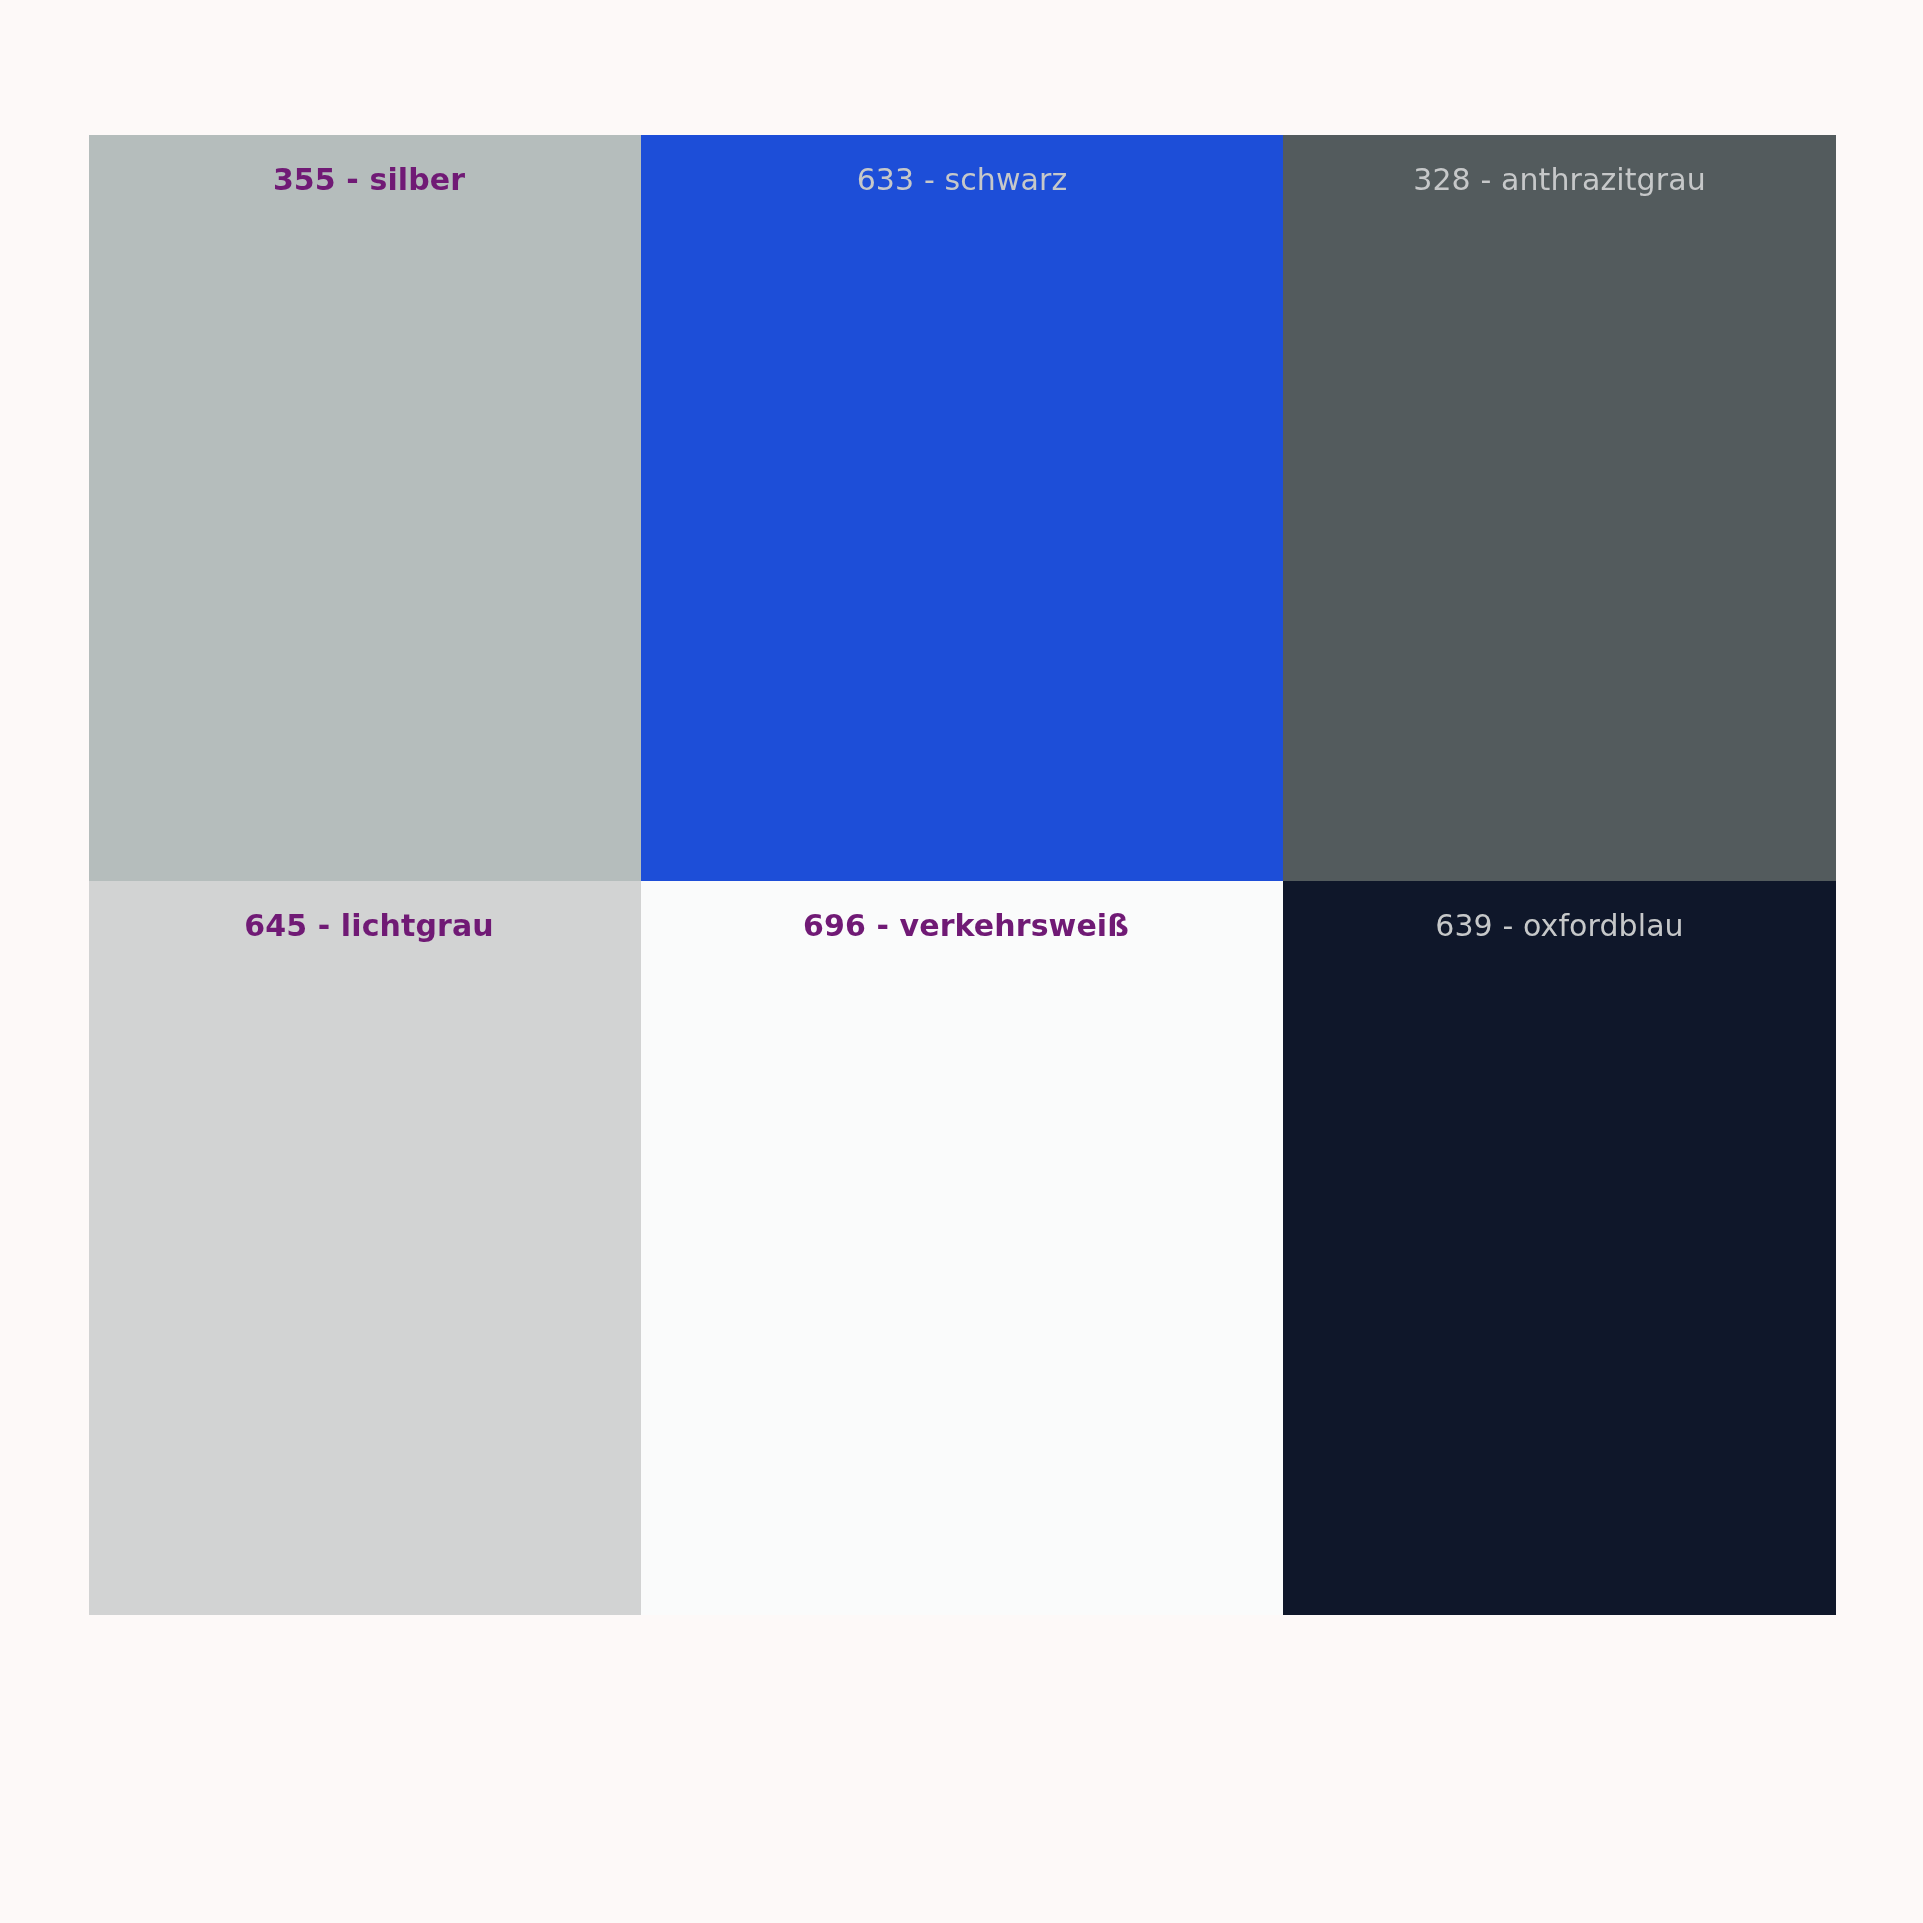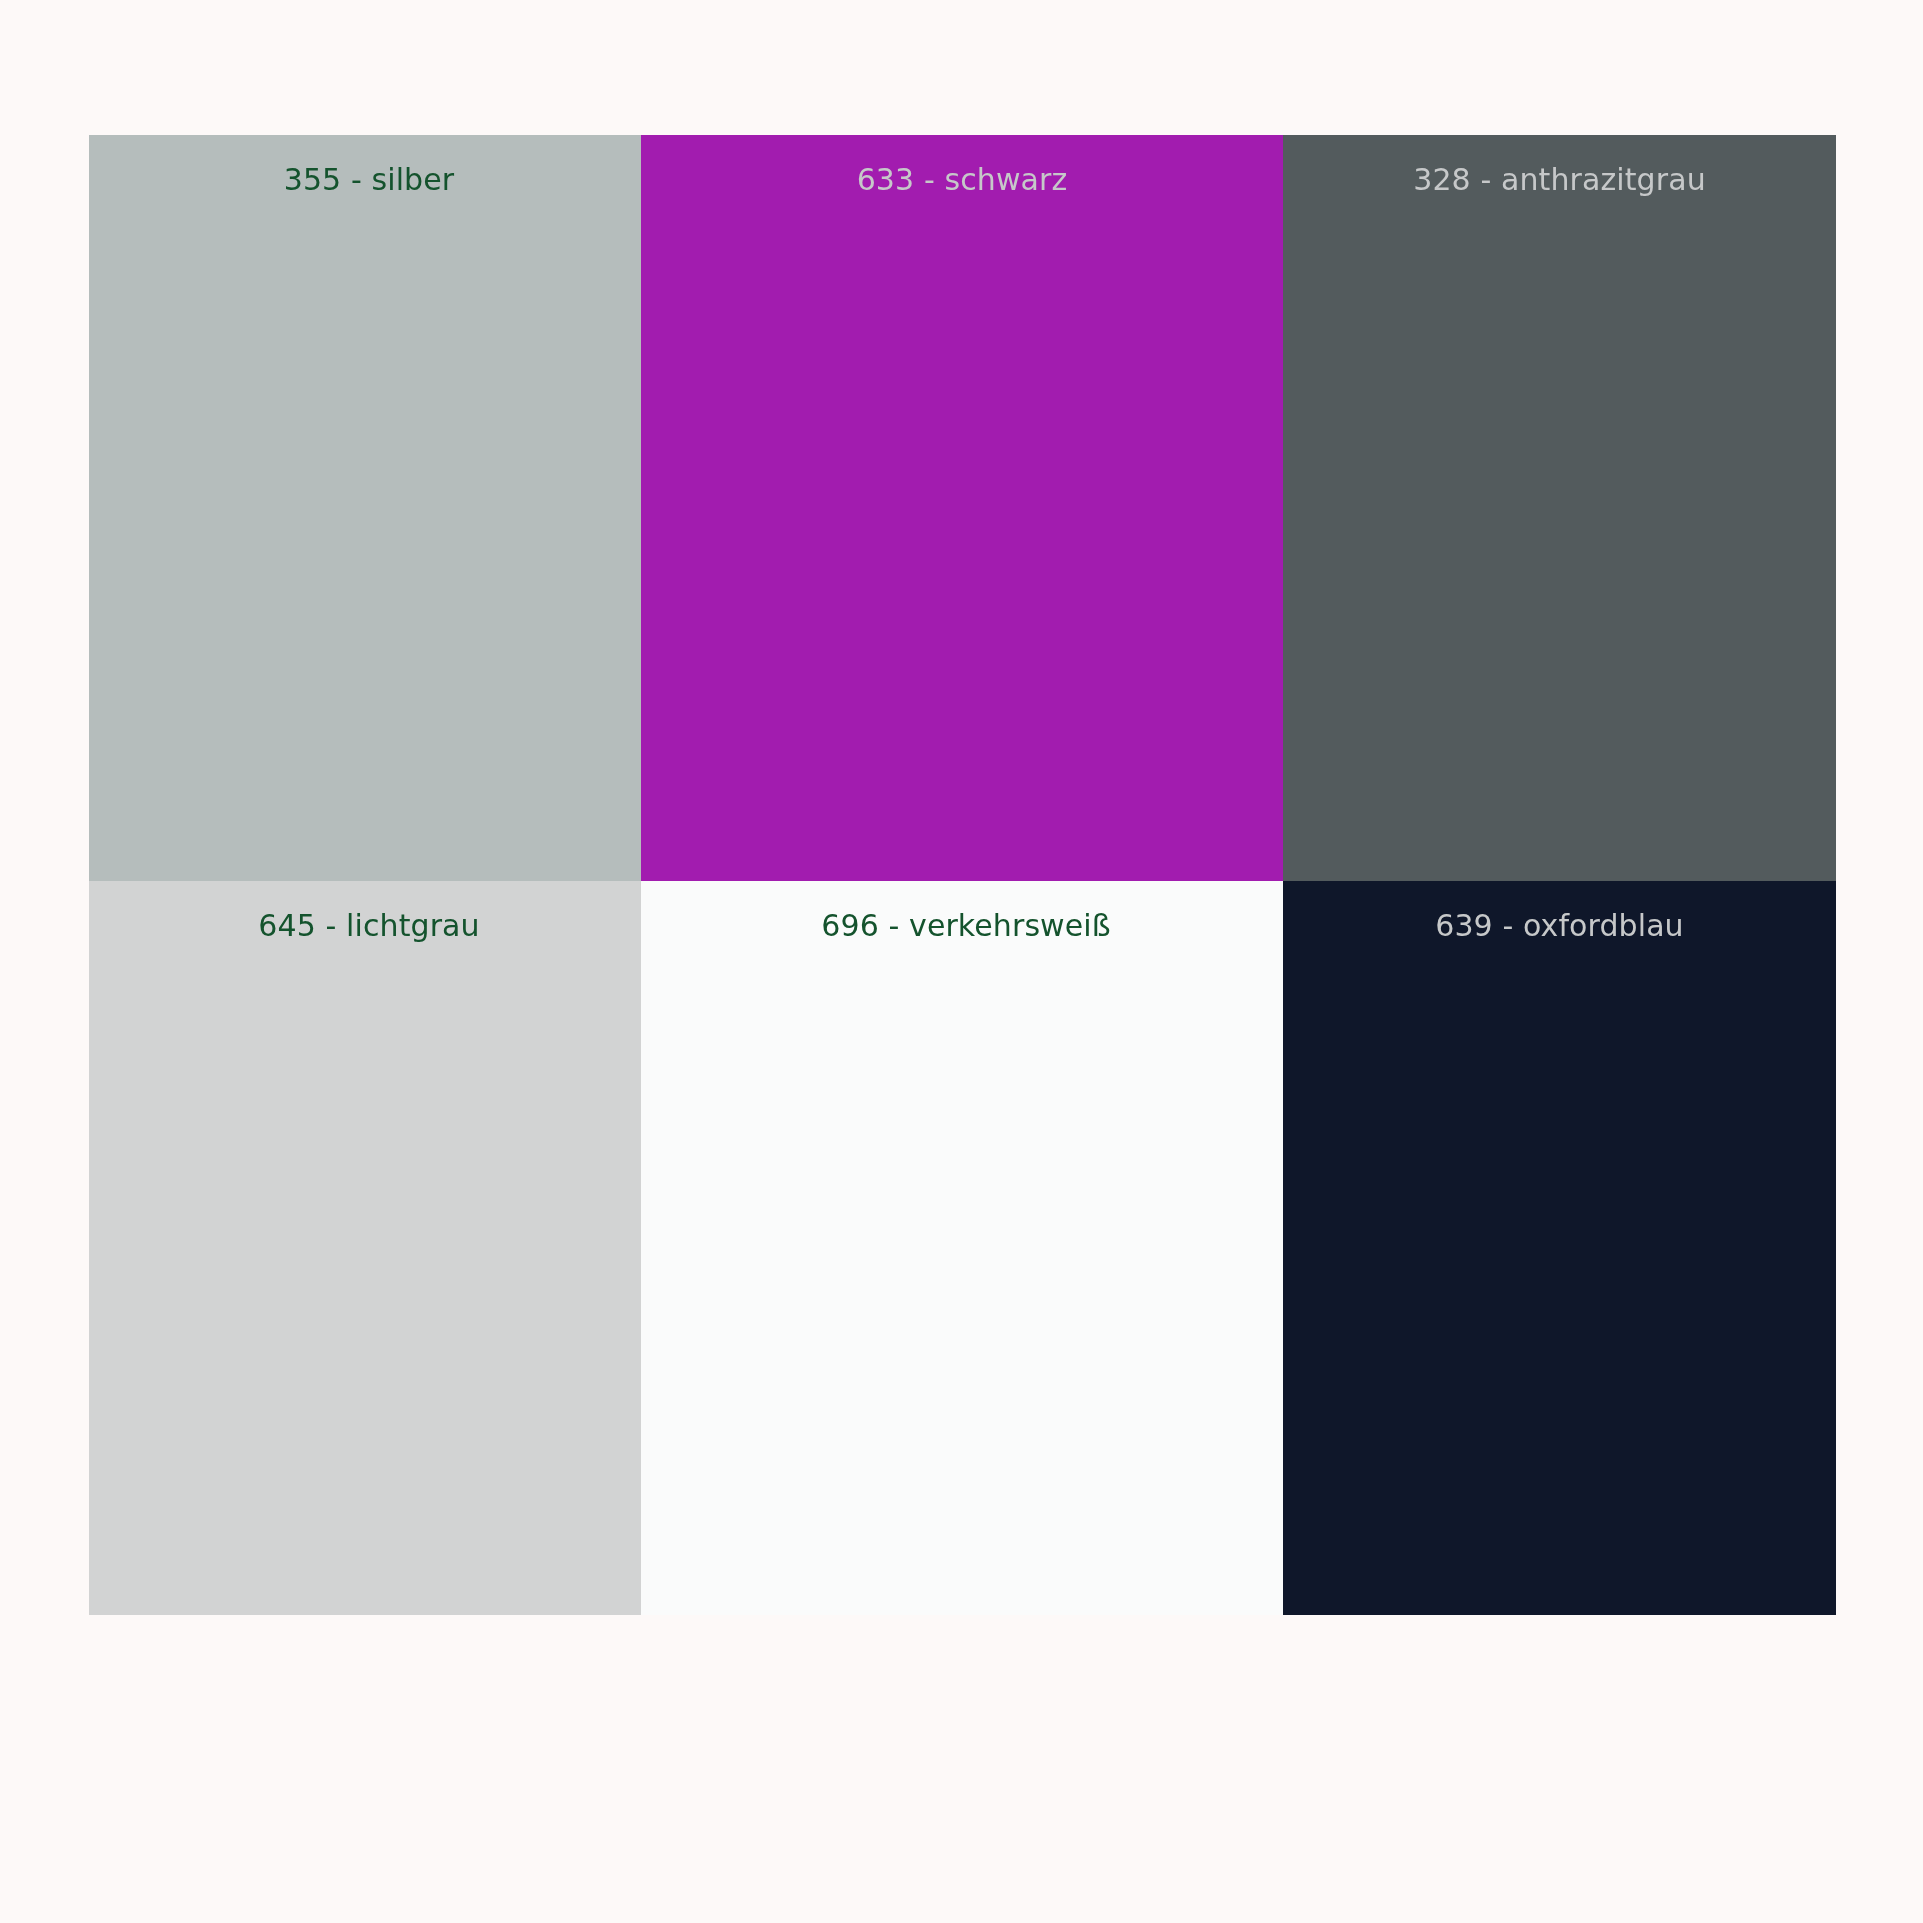--- a/index.html
+++ b/index.html
@@ -48,43 +48,43 @@
     top: 28px;
     text-align: center;
     font-size: 30px;
     line-height: 1.15;
     letter-spacing: 0.1px;
     white-space: nowrap;
   }
 
   
   .label-dark {
-    color: #14532d;
-    font-weight: 400;
+    color: #701a75;
+    font-weight: 700;
     margin-left: 8px;
   }
 
   
   .label-light {
     color: #c6c8c9;
     font-weight: 400;
   }
 </style>
 </head>
 <body style="background: rgb(253, 249, 248);">
 
 <div class="palette-page" style="background: rgb(253, 249, 248);">
 
   <div class="swatch-grid">
 
     <div class="swatch" style="background: rgb(181, 189, 188);">
       <span class="swatch-label label-dark">355 - silber</span>
     </div>
 
-    <div class="swatch" style="background: #a21caf;">
+    <div class="swatch" style="background: #1d4ed8;">
       <span class="swatch-label label-light">633 - schwarz</span>
     </div>
 
     <div class="swatch" style="background: rgb(83, 91, 93);">
       <span class="swatch-label label-light">328 - anthrazitgrau</span>
     </div>
 
     <div class="swatch" style="background: rgb(210, 211, 211); padding-left: 8px;">
       <span class="swatch-label label-dark">645 - lichtgrau</span>
     </div>

